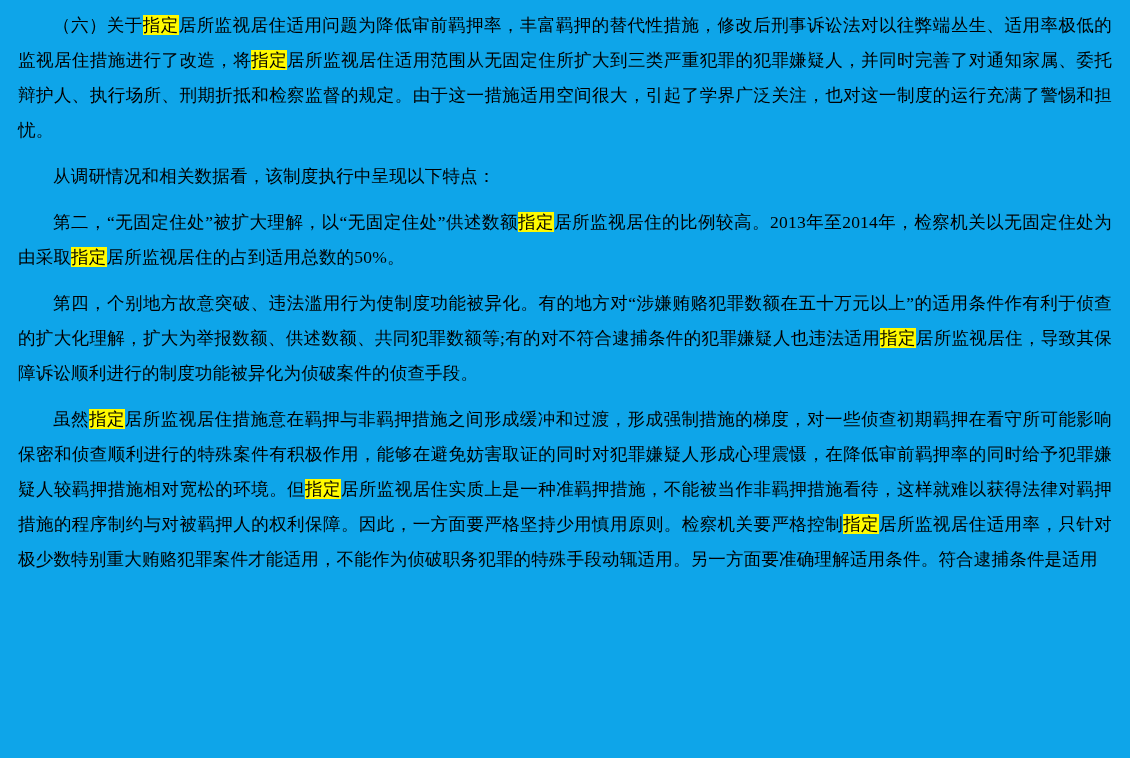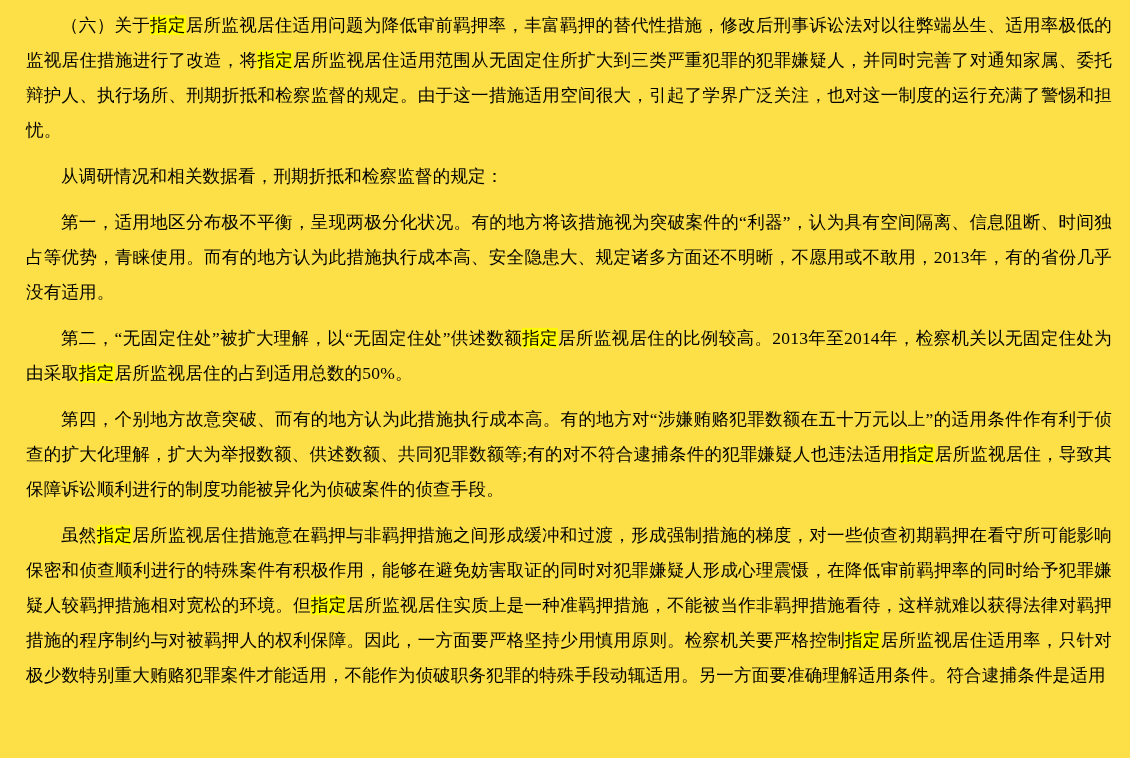--- a/index.html
+++ b/index.html
@@ -11,22 +11,22 @@
     width: 1130px;
     height: 758px;
     font-family: "Liberation Serif", "DejaVu Serif", serif;
     color: #000000;
     overflow: hidden;
   }
   #doc-page {
     box-sizing: border-box;
     width: 1130px;
     height: 758px;
-    padding: 8px 18px 0 26px;
-    background: #fde047;
+    padding: 8px 18px 0 18px;
+    background: #0ea5e9;
   }
   .para {
     font-size: 17.5px;
     line-height: 35px;
     text-align: justify;
     text-justify: inter-ideograph;
     text-indent: 2em;
     margin: 0 0 11px 0;
     letter-spacing: 0.2px;
     word-break: break-all;
@@ -40,19 +40,18 @@
   .seg {
     white-space: pre-wrap;
   }
 </style>
 </head>
 <body>
 
 <div id="doc-page">
   <div id="paragraphs">
       <p class="para"><span class="seg">（六）关于</span><span class="seg hl">指定</span><span class="seg">居所监视居住适用问题为降低审前羁押率，丰富羁押的替代性措施，修改后刑事诉讼法对以往弊端丛生、适用率极低的监视居住措施进行了改造，将</span><span class="seg hl">指定</span><span class="seg">居所监视居住适用范围从无固定住所扩大到三类严重犯罪的犯罪嫌疑人，并同时完善了对通知家属、委托辩护人、执行场所、刑期折抵和检察监督的规定。由于这一措施适用空间很大，引起了学界广泛关注，也对这一制度的运行充满了警惕和担忧。</span></p>
-      <p class="para"><span class="seg">从调研情况和相关数据看，刑期折抵和检察监督的规定：</span></p>
-      <p class="para"><span class="seg">第一，适用地区分布极不平衡，呈现两极分化状况。有的地方将该措施视为突破案件的“利器”，认为具有空间隔离、信息阻断、时间独占等优势，青睐使用。而有的地方认为此措施执行成本高、安全隐患大、规定诸多方面还不明晰，不愿用或不敢用，2013年，有的省份几乎没有适用。</span></p>
+      <p class="para"><span class="seg">从调研情况和相关数据看，该制度执行中呈现以下特点：</span></p>
       <p class="para"><span class="seg">第二，“无固定住处”被扩大理解，以“无固定住处”供述数额</span><span class="seg hl">指定</span><span class="seg">居所监视居住的比例较高。2013年至2014年，检察机关以无固定住处为由采取</span><span class="seg hl">指定</span><span class="seg">居所监视居住的占到适用总数的50%。</span></p>
-      <p class="para"><span class="seg">第四，个别地方故意突破、而有的地方认为此措施执行成本高。有的地方对“涉嫌贿赂犯罪数额在五十万元以上”的适用条件作有利于侦查的扩大化理解，扩大为举报数额、供述数额、共同犯罪数额等;有的对不符合逮捕条件的犯罪嫌疑人也违法适用</span><span class="seg hl">指定</span><span class="seg">居所监视居住，导致其保障诉讼顺利进行的制度功能被异化为侦破案件的侦查手段。</span></p>
+      <p class="para"><span class="seg">第四，个别地方故意突破、违法滥用行为使制度功能被异化。有的地方对“涉嫌贿赂犯罪数额在五十万元以上”的适用条件作有利于侦查的扩大化理解，扩大为举报数额、供述数额、共同犯罪数额等;有的对不符合逮捕条件的犯罪嫌疑人也违法适用</span><span class="seg hl">指定</span><span class="seg">居所监视居住，导致其保障诉讼顺利进行的制度功能被异化为侦破案件的侦查手段。</span></p>
       <p class="para"><span class="seg">虽然</span><span class="seg hl">指定</span><span class="seg">居所监视居住措施意在羁押与非羁押措施之间形成缓冲和过渡，形成强制措施的梯度，对一些侦查初期羁押在看守所可能影响保密和侦查顺利进行的特殊案件有积极作用，能够在避免妨害取证的同时对犯罪嫌疑人形成心理震慑，在降低审前羁押率的同时给予犯罪嫌疑人较羁押措施相对宽松的环境。但</span><span class="seg hl">指定</span><span class="seg">居所监视居住实质上是一种准羁押措施，不能被当作非羁押措施看待，这样就难以获得法律对羁押措施的程序制约与对被羁押人的权利保障。因此，一方面要严格坚持少用慎用原则。检察机关要严格控制</span><span class="seg hl">指定</span><span class="seg">居所监视居住适用率，只针对极少数特别重大贿赂犯罪案件才能适用，不能作为侦破职务犯罪的特殊手段动辄适用。另一方面要准确理解适用条件。符合逮捕条件是适用</span></p>
     </div>
 </div>
 
 </body></html>

